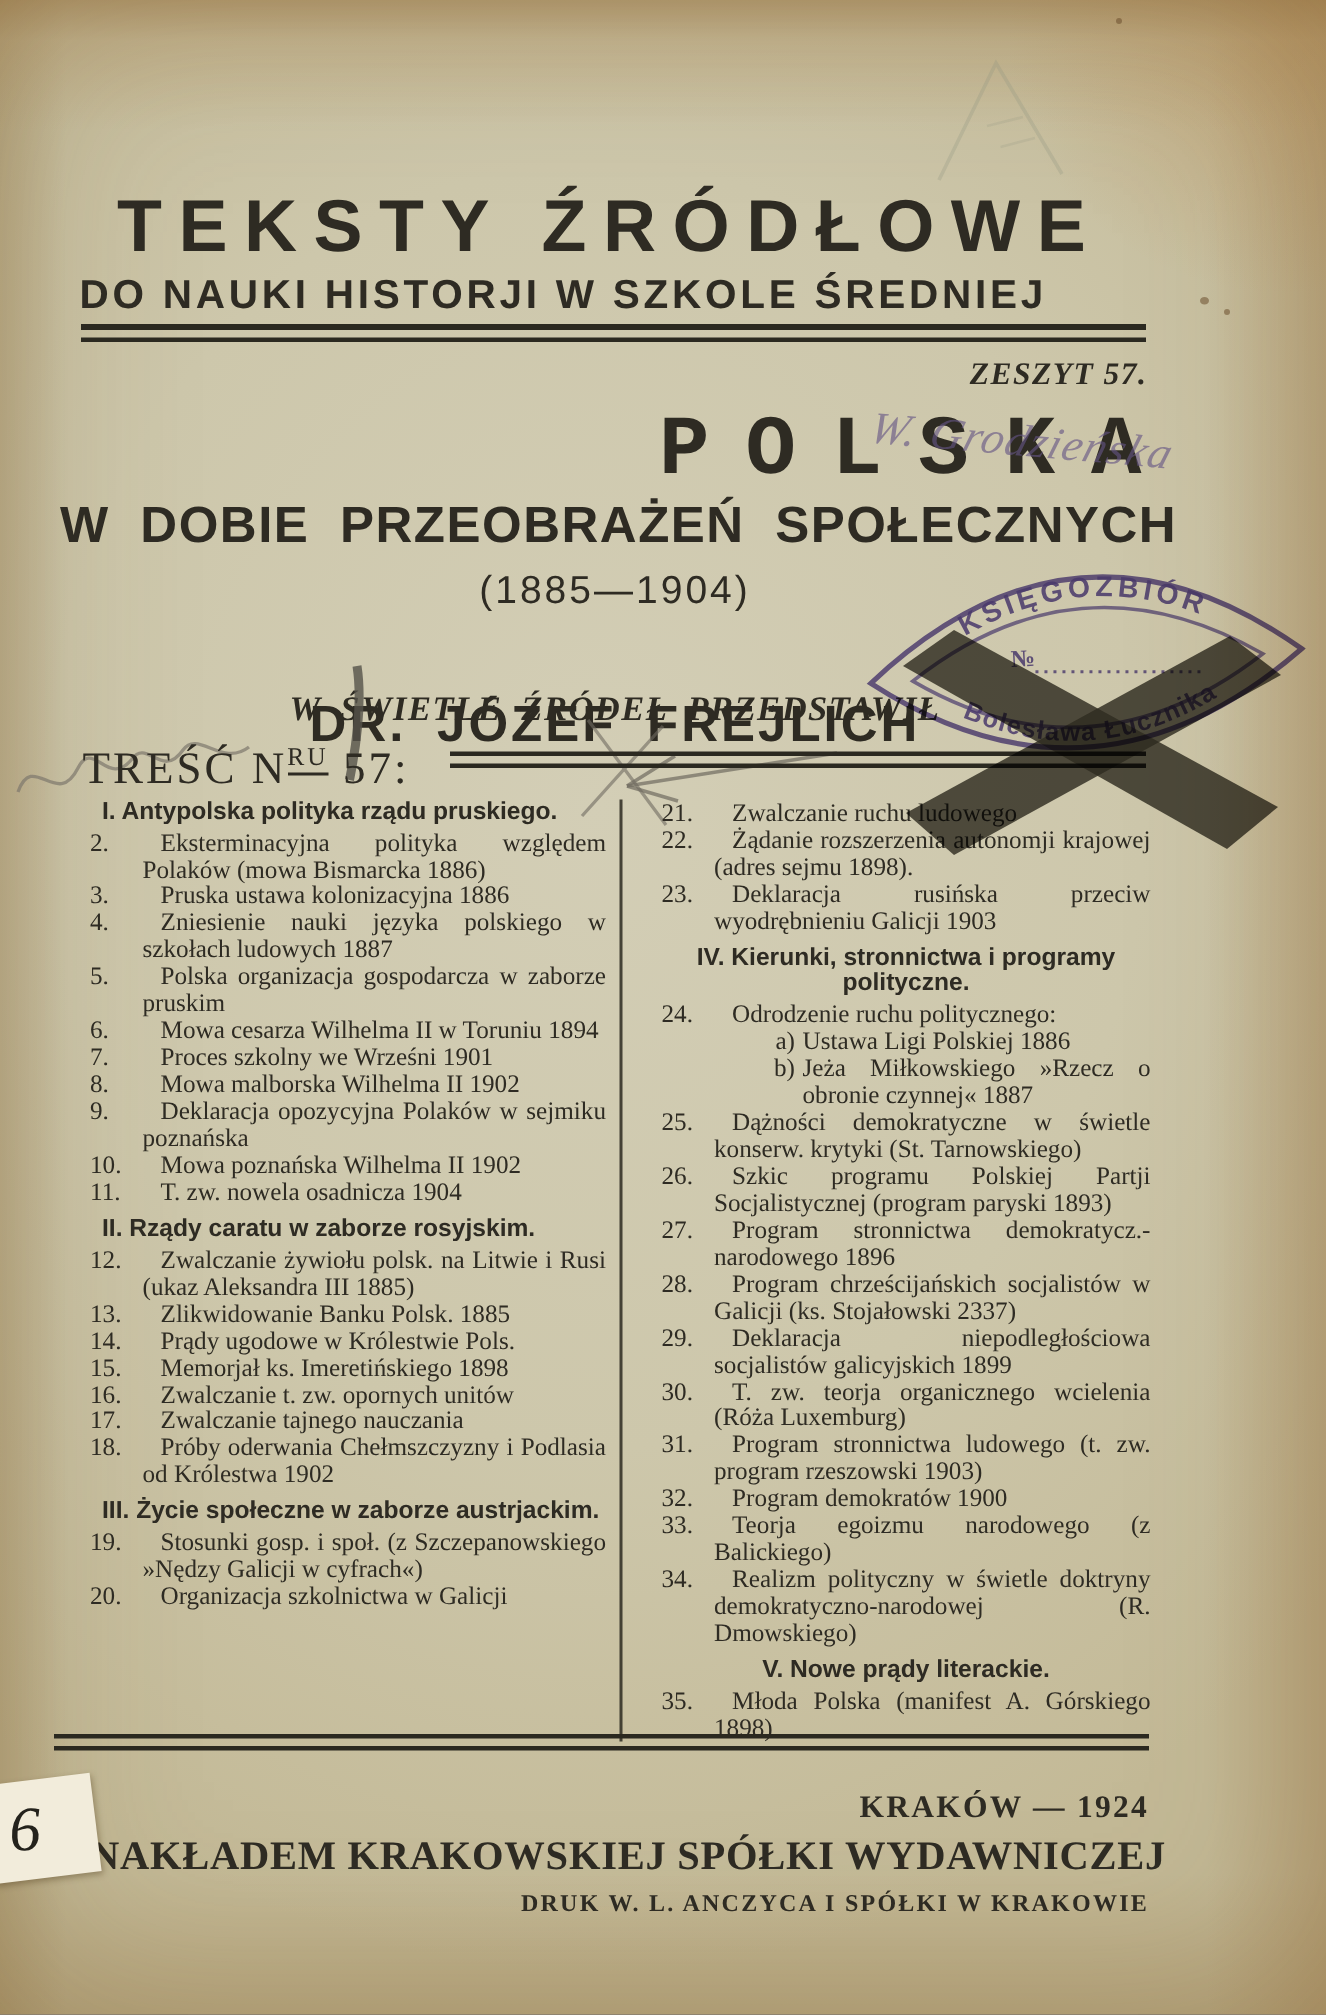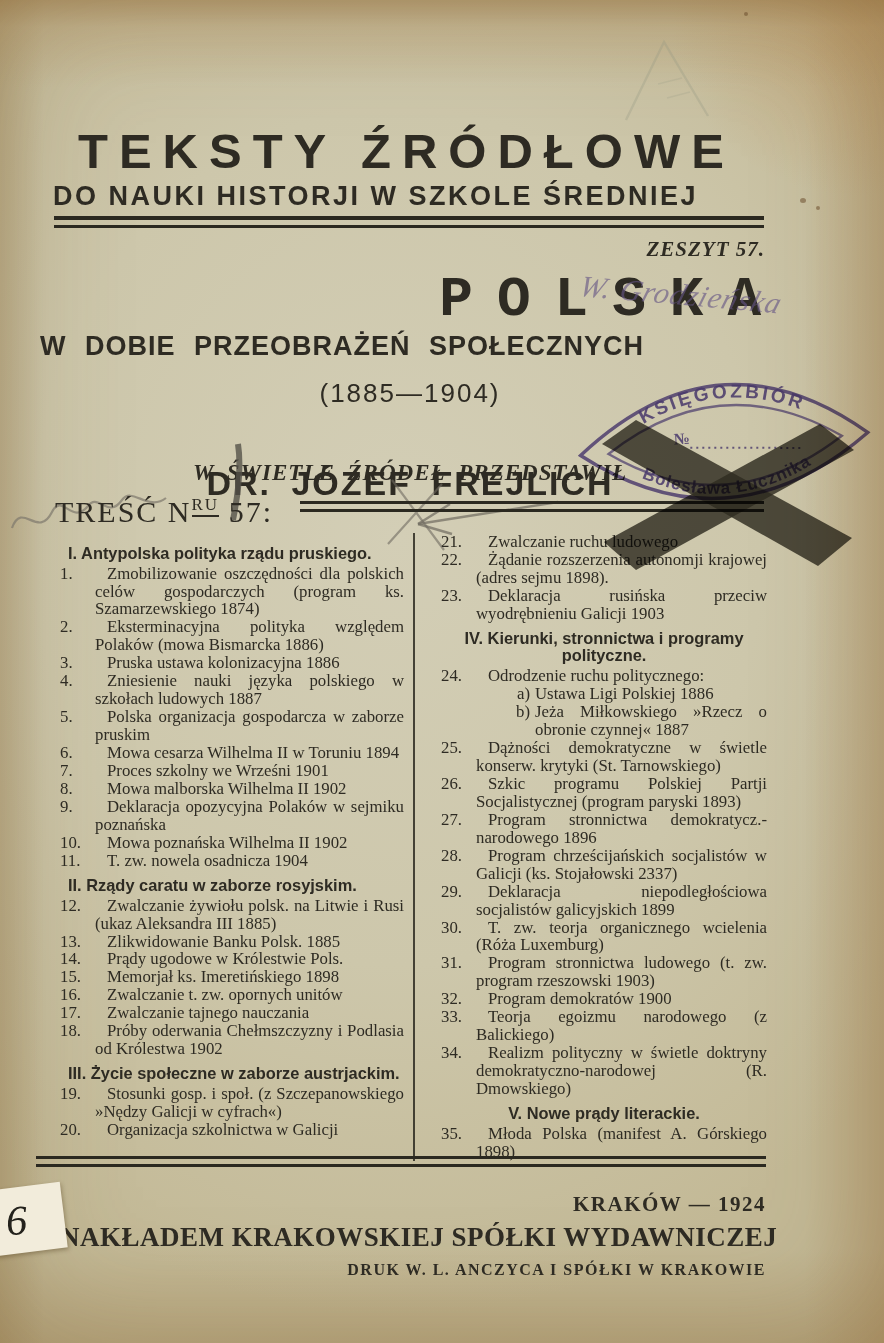--- a/index.html
+++ b/index.html
@@ -22,40 +22,40 @@
   .series-subtitle{left:53px;top:181px;width:720px;font-family:"Liberation Sans",sans-serif;
     font-weight:bold;font-size:27px;letter-spacing:2.5px;white-space:nowrap;}
   .rule2{border-top:4px solid #2b2920;border-bottom:3px solid #2b2920;height:5px;}
   .rule-header{left:54px;top:216px;width:710px;}
   .rule-toc{left:300px;top:501px;width:464px;border-top-width:3px;}
   .rule-footer{left:36px;top:1156px;width:730px;border-top-width:3px;}
   .issue{left:0;top:237px;width:765px;text-align:right;font-weight:bold;font-style:italic;
     font-size:21px;letter-spacing:1px;}
   .main-title{left:55px;top:268px;width:710px;text-align:right;font-family:Liberation Mono, monospace;
     font-weight:bold;font-size:56px;letter-spacing:24px;text-indent:24px;margin-left:20px;}
-  .main-title2{left:40px;top:331px;width:740px;font-family:"Liberation Sans",sans-serif;
-    font-weight:bold;font-size:27px;letter-spacing:1px;word-spacing:10px;white-space:nowrap;}
+  .main-title2{left:40px;top:331px;width:740px;text-align:center;font-family:"Liberation Sans",sans-serif;
+    font-weight:bold;font-size:34px;letter-spacing:1px;word-spacing:10px;white-space:nowrap;}
   .years{left:55px;top:378px;width:710px;text-align:center;font-family:"Liberation Sans",sans-serif;
     font-size:26px;letter-spacing:2px;}
   .byline{left:55px;top:460px;width:710px;text-align:center;font-weight:bold;font-style:italic;
     font-size:23px;letter-spacing:1px;word-spacing:6px;}
   .author{left:55px;top:464px;width:710px;text-align:center;font-family:"Liberation Sans",sans-serif;
     font-weight:bold;font-size:34px;letter-spacing:2px;word-spacing:9px;}
   .toc-heading{left:55px;top:495px;font-size:30px;letter-spacing:2px;white-space:nowrap;}
   .toc-heading .sup{font-size:17px;vertical-align:12px;border-bottom:2px solid #2e2b23;padding-bottom:1px;}
 
   .toc{left:60px;top:533px;width:708px;display:flex;align-items:stretch;
     font-size:16.8px;line-height:1.07;}
   .toc-col1{width:344px;}
   .toc-divider{width:2px;background:#2b2920;opacity:.85;margin-left:9px;}
   .toc-col2{width:326px;margin-left:26px;}
   .toc-section{font-family:"Liberation Sans",sans-serif;font-weight:bold;font-size:16.4px;
     margin:7px 0 2px;padding-left:8px;}
   .toc-section.center{text-align:center;padding-left:0;}
-  .toc-section:first-child{margin-top:12px;}
+  .toc-section:first-child{margin-top:0;}
   .toc-item{text-align:justify;padding-left:35px;text-indent:-35px;}
   .toc-item .num{display:inline-block;width:29px;margin-right:18px;text-indent:0;}
   .toc-sub{text-align:justify;padding-left:94px;text-indent:-24px;}
   .toc-sub .num{display:inline-block;width:19px;margin-right:5px;text-align:right;text-indent:0;}
 
   .footer{left:60px;top:1180px;width:706px;text-align:right;font-weight:bold;margin-top:12px;}
   .footer .f1{font-size:21px;letter-spacing:1.5px;}
   .footer .f2{font-size:27px;letter-spacing:.5px;margin-top:5px;white-space:nowrap;}
   .footer .f3{font-size:16px;letter-spacing:1.5px;margin-top:8px;}
 
@@ -105,21 +105,20 @@
     <path d="M418,96 L450,76 M418,96 L452,106" fill="none" stroke="#6f6b60" stroke-width="2.4" opacity=".7"></path>
     <path d="M392,52 L444,122 M442,56 L388,116" fill="none" stroke="#6f6b60" stroke-width="2.2" opacity=".6"></path>
   </svg>
 
   <div class="abs toc-heading"><span>TREŚĆ N</span><span class="sup">RU</span><span> 57:</span></div>
   <div class="abs rule2 rule-toc"></div>
 
   <div class="abs toc">
     <div class="toc-col1">
         <div class="toc-section">I. Antypolska polityka rządu pruskiego.</div>
-        <div class="toc-item"><span class="num">1.</span><span class="txt">Zmobilizowanie oszczędności dla polskich celów gospodarczych (program ks. Szamarzewskiego 1874)</span></div>
         <div class="toc-item"><span class="num">2.</span><span class="txt">Eksterminacyjna polityka względem Polaków (mowa Bismarcka 1886)</span></div>
         <div class="toc-item"><span class="num">3.</span><span class="txt">Pruska ustawa kolonizacyjna 1886</span></div>
         <div class="toc-item"><span class="num">4.</span><span class="txt">Zniesienie nauki języka polskiego w szkołach ludowych 1887</span></div>
         <div class="toc-item"><span class="num">5.</span><span class="txt">Polska organizacja gospodarcza w zaborze pruskim</span></div>
         <div class="toc-item"><span class="num">6.</span><span class="txt">Mowa cesarza Wilhelma II w Toruniu 1894</span></div>
         <div class="toc-item"><span class="num">7.</span><span class="txt">Proces szkolny we Wrześni 1901</span></div>
         <div class="toc-item"><span class="num">8.</span><span class="txt">Mowa malborska Wilhelma II 1902</span></div>
         <div class="toc-item"><span class="num">9.</span><span class="txt">Deklaracja opozycyjna Polaków w sejmiku poznańska</span></div>
         <div class="toc-item"><span class="num">10.</span><span class="txt">Mowa poznańska Wilhelma II 1902</span></div>
         <div class="toc-item"><span class="num">11.</span><span class="txt">T. zw. nowela osadnicza 1904</span></div>

